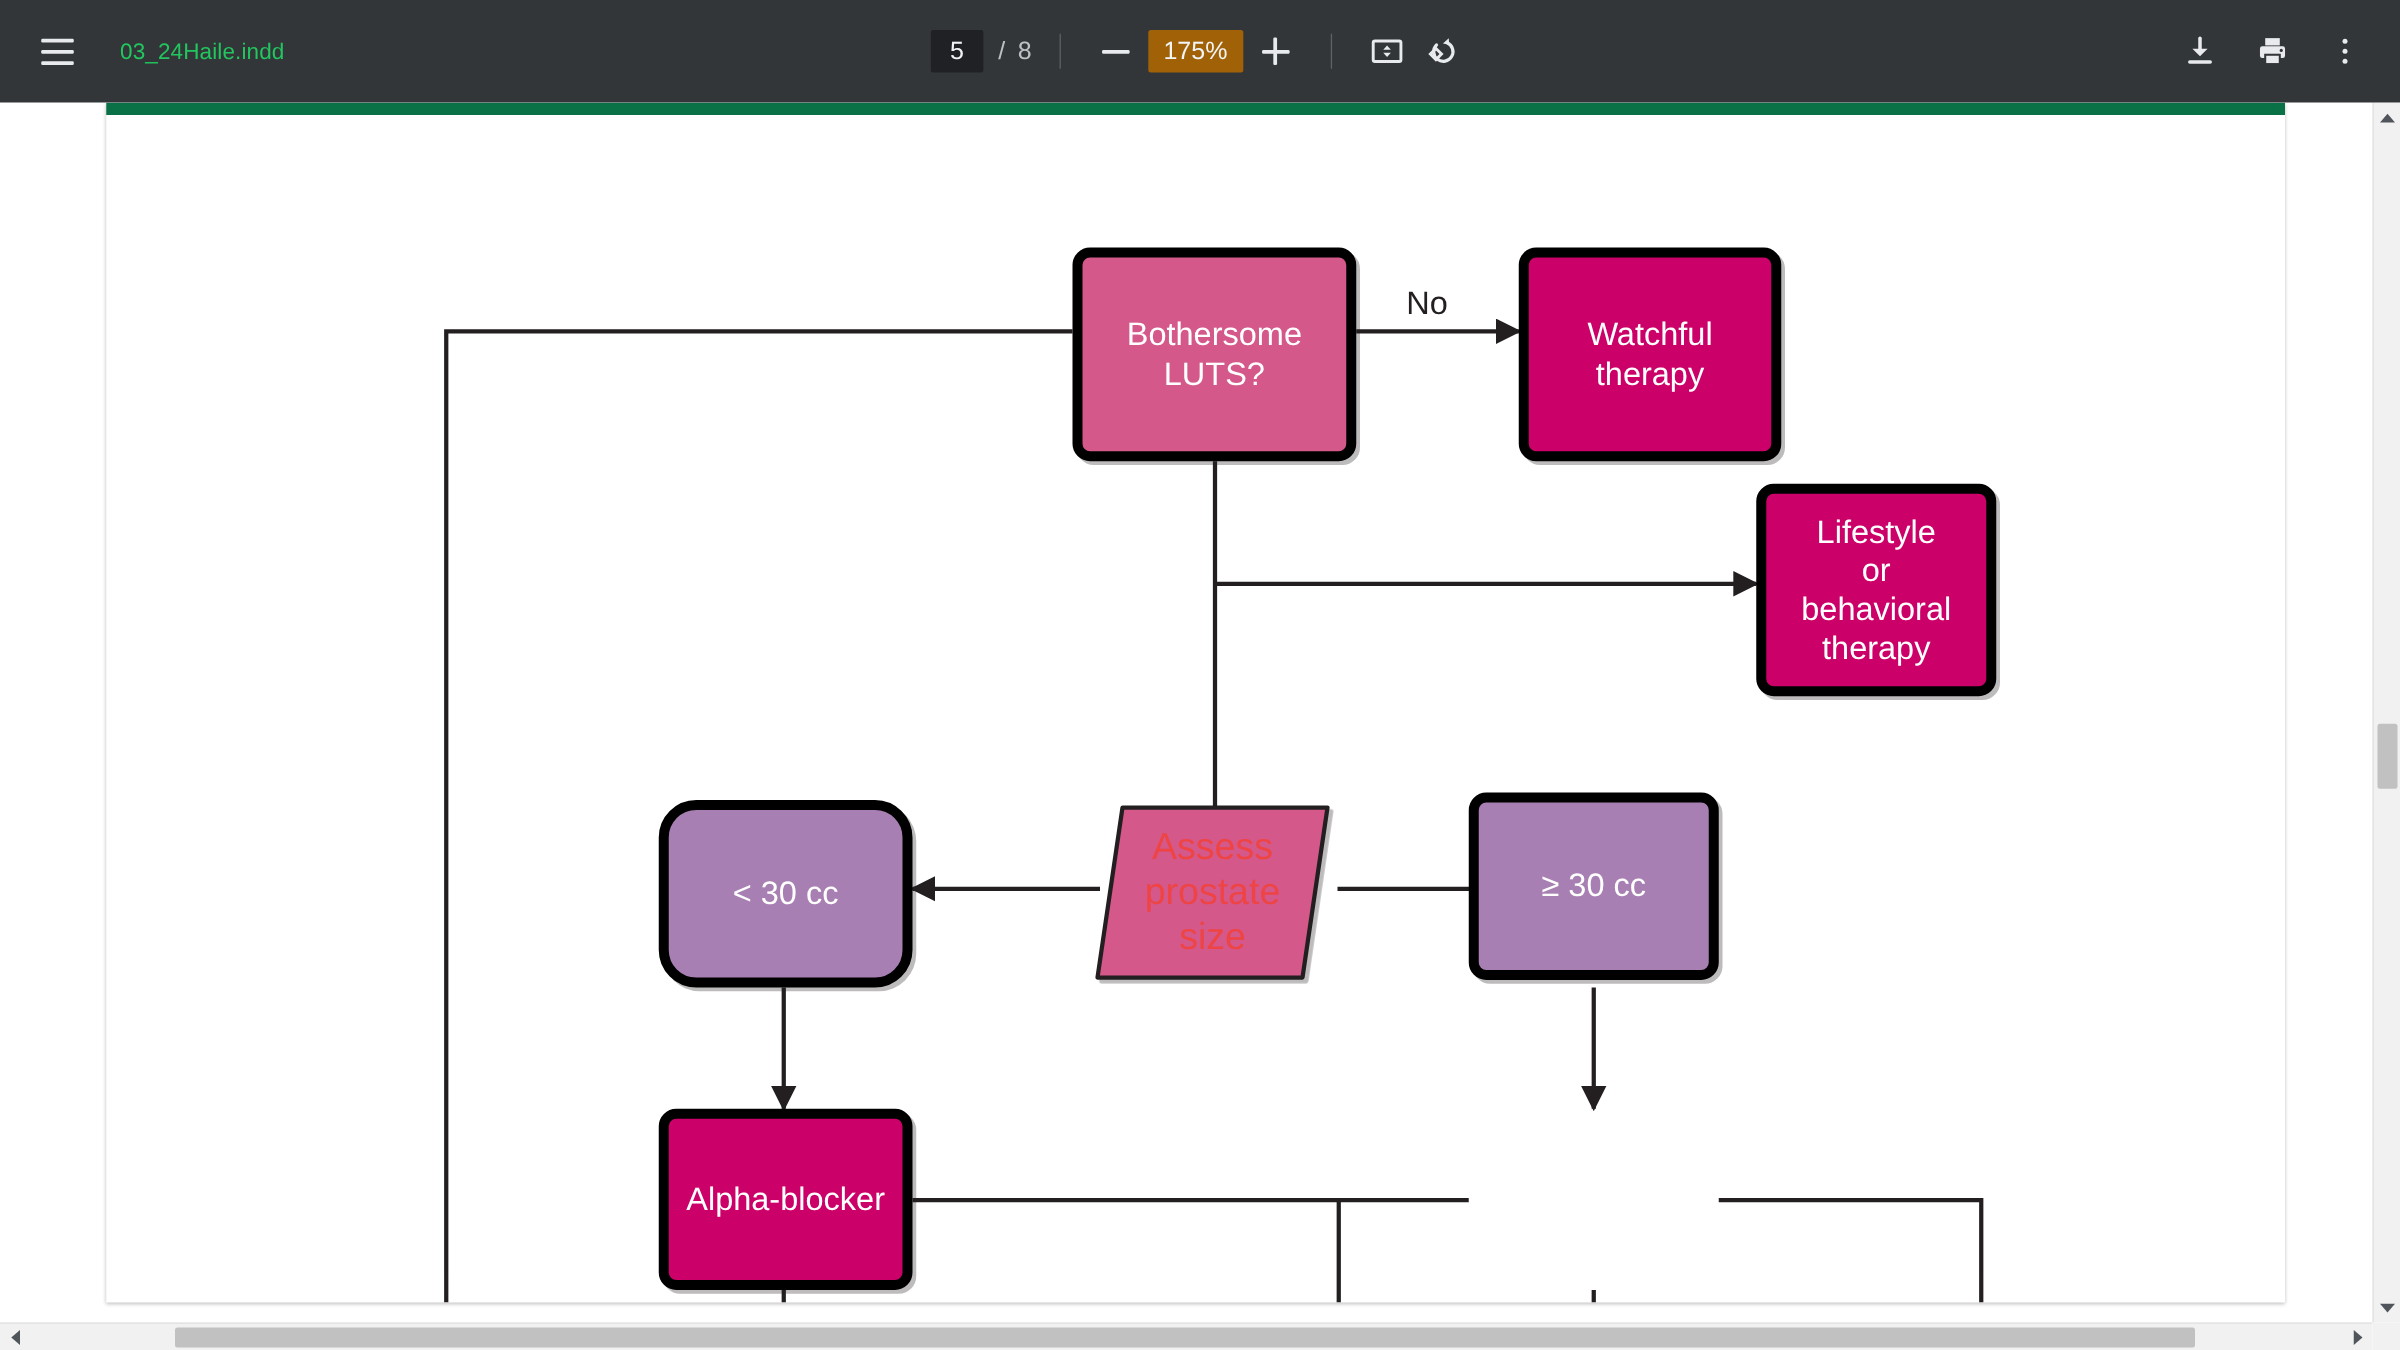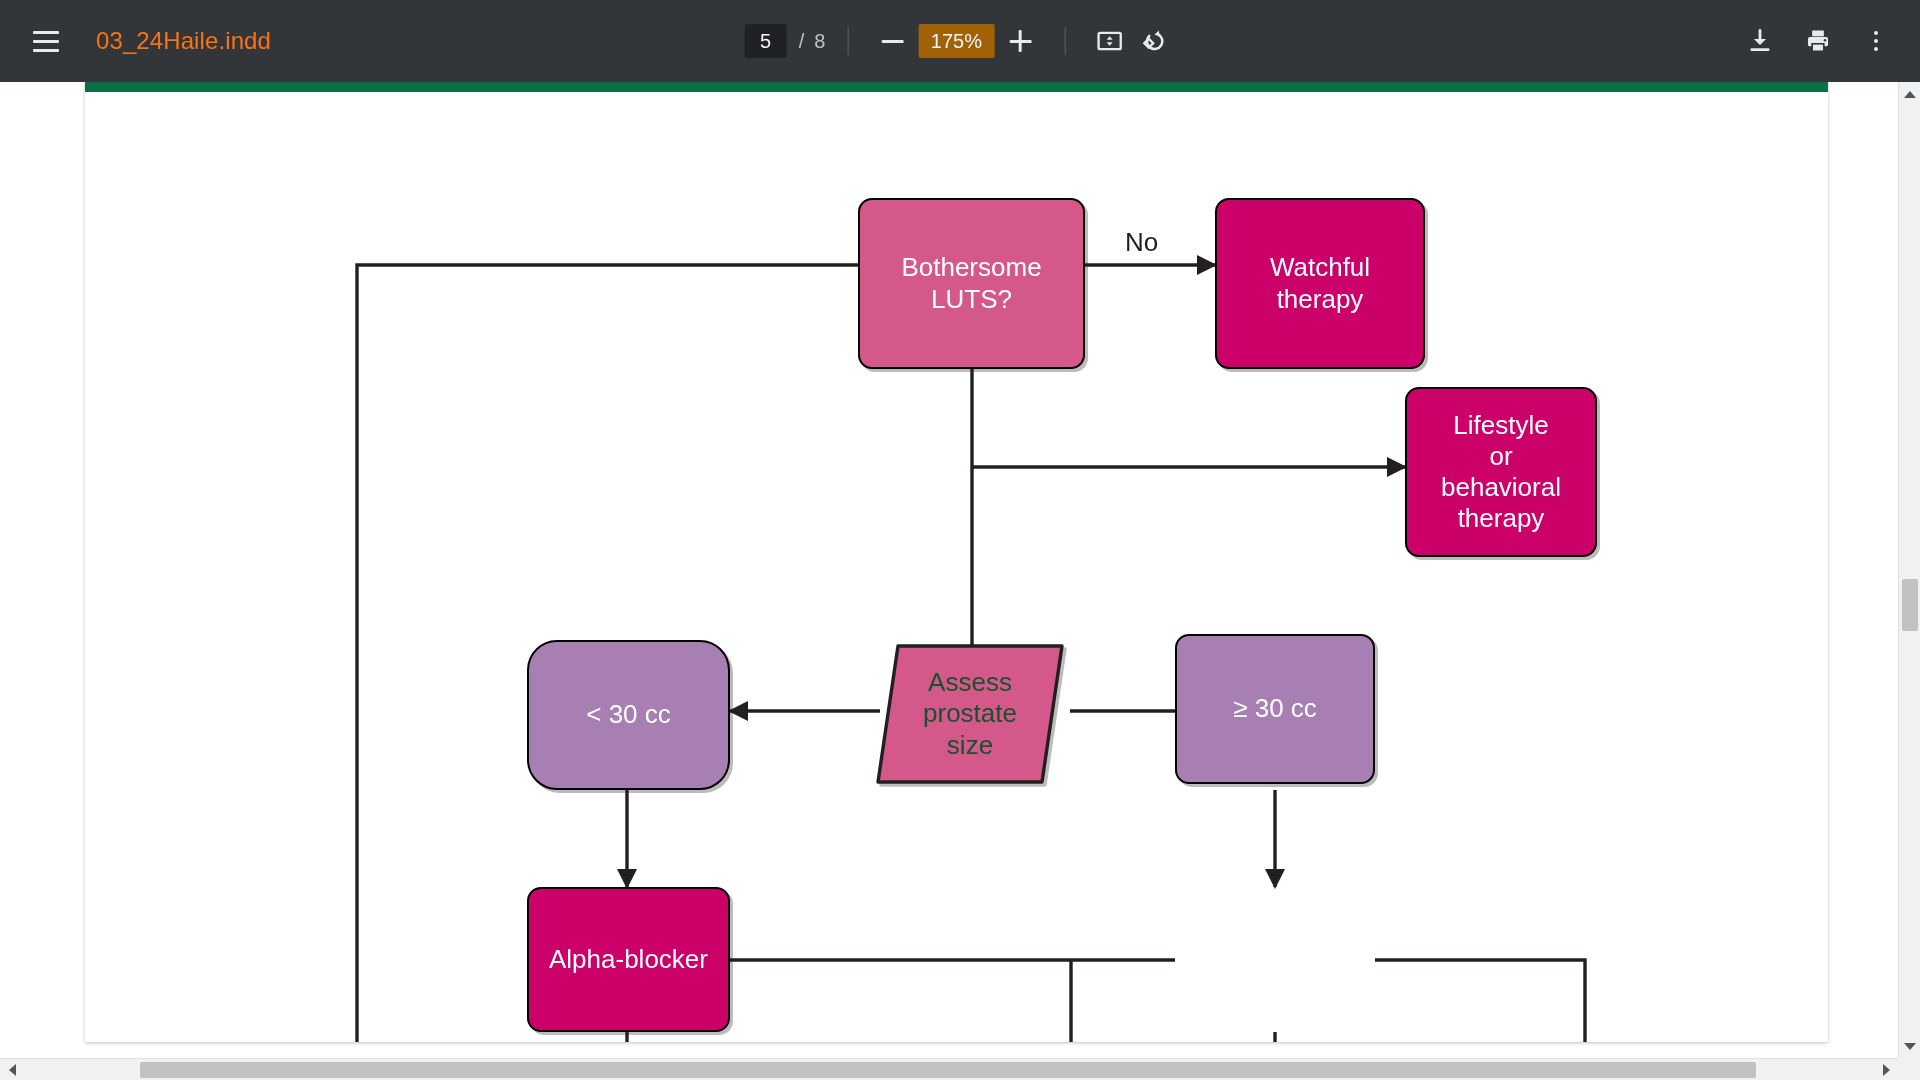--- a/index.html
+++ b/index.html
@@ -24,22 +24,22 @@
     border-radius: 50%;
   }
   #menu-btn { width: 48px; height: 48px; margin-left: 22px; }
   .hamburger-line {
     display: block; width: 26px; height: 3px;
     background: #e8eaed; border-radius: 1px;
   }
   .hamburger-line + .hamburger-line { margin-top: 6px; }
 
   #doc-title {
-    color: #f97316;
-    font-size: 24px;
+    color: #22c55e;
+    font-size: 18px;
     margin-left: 26px;
     white-space: nowrap;
     letter-spacing: 0.1px;
   }
 
   #tb-center {
     position: absolute; left: 50%; transform: translateX(-50%);
     display: flex; align-items: center; height: 82px;
   }
   #page-num-input {
@@ -106,21 +106,21 @@
     background: #0a7045;
   }
 
   
   #flow {
     position: absolute; left: 0; top: 0;
     width: 1743px; height: 960px;
   }
   .node {
     position: absolute;
-    border: 2px solid #000000;
+    border: 8px solid #000000;
     border-radius: 14px;
     display: flex; align-items: center; justify-content: center;
     text-align: center;
     color: #ffffff;
     font-size: 26px;
     line-height: 1.2;
     box-shadow: 3px 3px 0 rgba(35,31,32,0.30);
     padding: 6px 10px;
   }
   .node.pink-light { background: #d4588a; }
@@ -129,21 +129,21 @@
 
   .para-wrap {
     position: absolute;
     filter: drop-shadow(3px 3px 0 rgba(35,31,32,0.30));
   }
   .para-wrap svg { display: block; overflow: visible; }
   .para-label {
     position: absolute; left: 0; top: 0;
     width: 100%; height: 100%;
     display: flex; align-items: center; justify-content: center;
-    color: #14532d; font-size: 26px; line-height: 1.2; text-align: center;
+    color: #ef4444; font-size: 30px; line-height: 1.2; text-align: center;
     pointer-events: none;
   }
 
   .edge-label {
     position: absolute;
     color: #231f20; font-size: 26px;
   }
   #lines { position: absolute; left:0; top:0; width: 1743px; height: 960px; }
 
   

